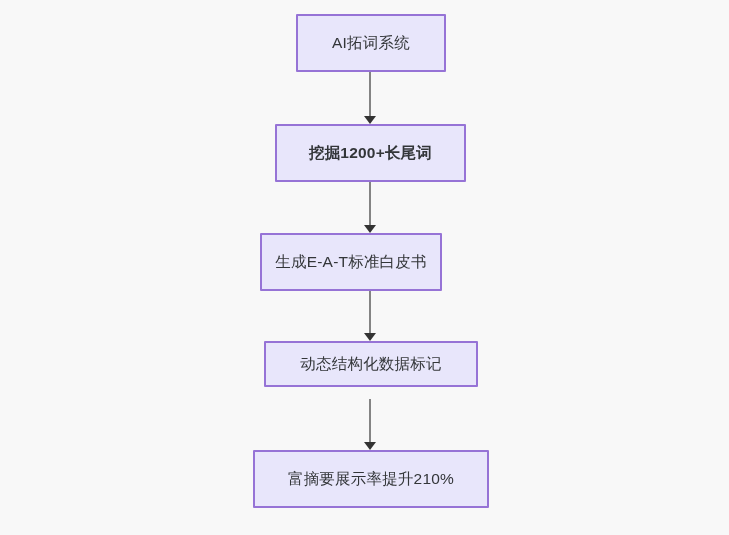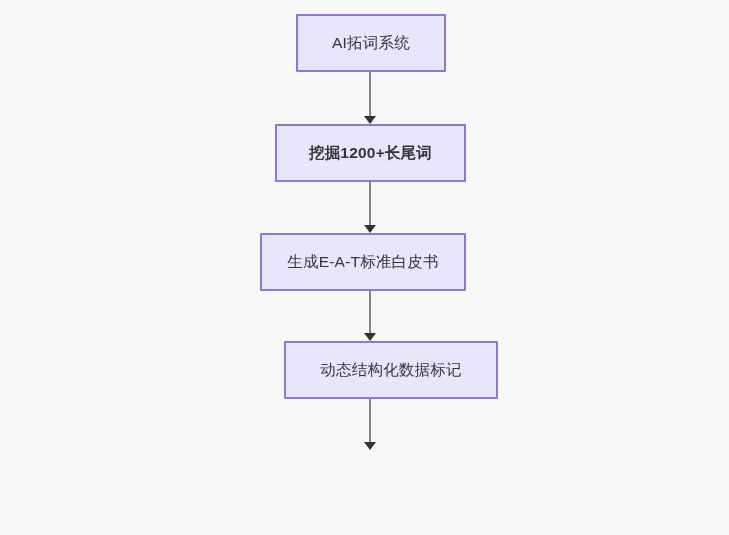--- a/index.html
+++ b/index.html
@@ -37,22 +37,22 @@
     white-space: nowrap;
   }
 
   .node-label {
     display: block;
   }
 
   
   #node-0 { left: 296px; top: 14px;  width: 150px; height: 58px; }
   #node-1 { left: 275px; top: 124px; width: 191px; height: 58px; font-weight: bold; }
-  #node-2 { left: 260px; top: 233px; width: 206px; height: 58px; }
-  #node-3 { left: 264px; top: 341px; width: 214px; height: 58px; margin-left: 20px; }
+  #node-2 { left: 260px; top: 233px; width: 182px; height: 58px; }
+  #node-3 { left: 264px; top: 341px; width: 214px; height: 46px; }
   #node-4 { left: 253px; top: 450px; width: 236px; height: 58px; }
 
   .edge {
     position: absolute;
     left: 369px;
     width: 2px;
     background: #848484;
   }
   #edge-0 { top: 72px;  height: 45px; }
   #edge-1 { top: 182px; height: 44px; }
@@ -99,14 +99,17 @@
   <div class="edge" id="edge-2"></div>
   <div class="arrowhead" id="arrow-2"></div>
 
   <div class="node" id="node-3">
     <span class="node-label">动态结构化数据标记</span>
   </div>
 
   <div class="edge" id="edge-3"></div>
   <div class="arrowhead" id="arrow-3"></div>
 
+  <div class="node" id="node-4">
+    <span class="node-label">富摘要展示率提升210%</span>
+  </div>
 
 </div>
 
 </body></html>

